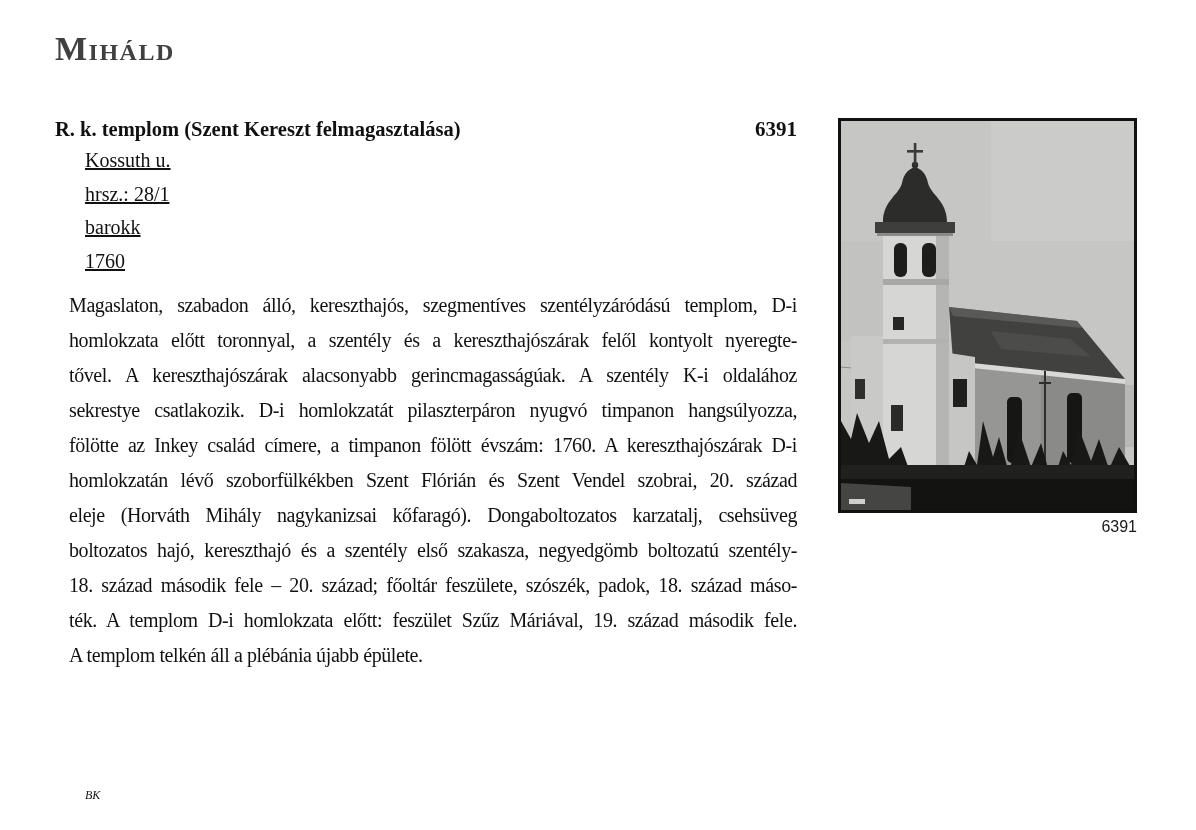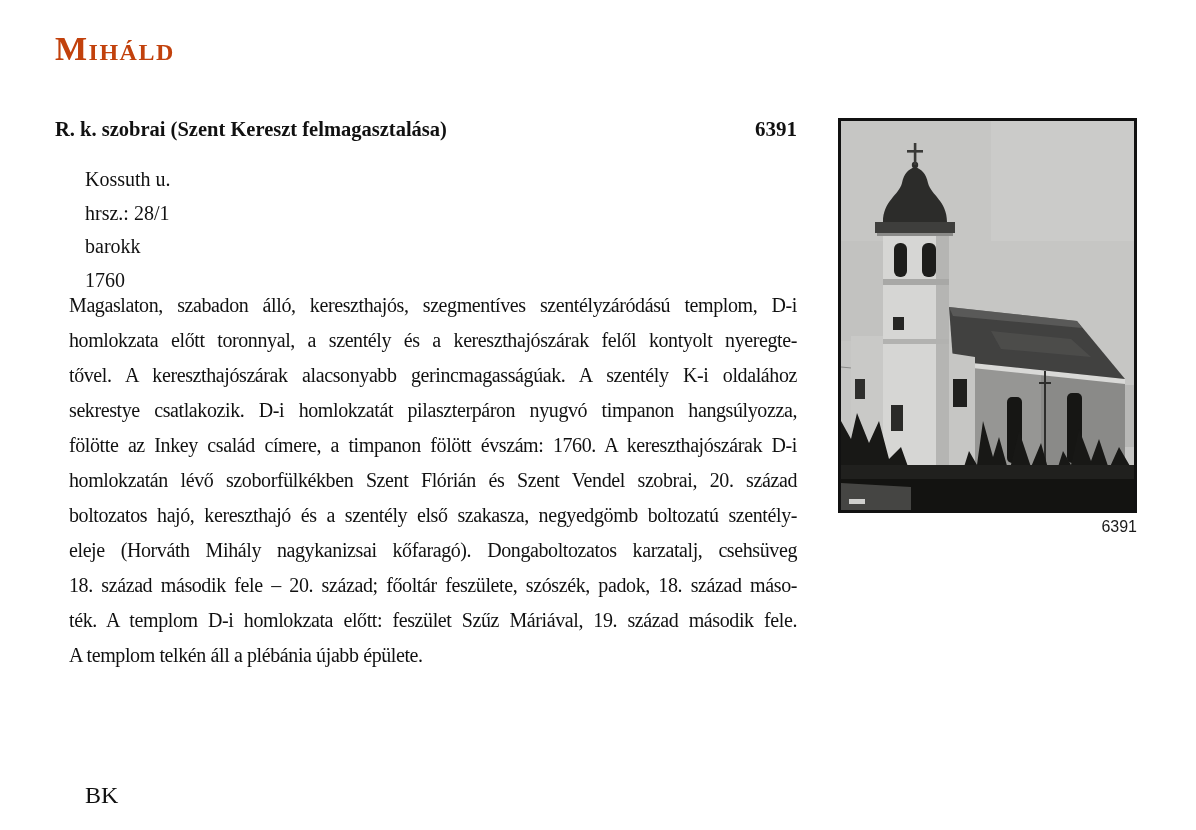--- a/index.html
+++ b/index.html
@@ -20,42 +20,43 @@
     width: 742px;
   }
   .page-title {
     position: absolute;
     top: 30px;
     left: 0;
     font-variant: small-caps;
     font-weight: bold;
     font-size: 34px;
     letter-spacing: 1.5px;
-    color: #c2410c;
+    color: #404040;
     white-space: nowrap;
   }
   .entry-header {
     position: absolute;
     top: 115px;
     left: 0;
     width: 742px;
     display: flex;
     justify-content: space-between;
     align-items: baseline;
     font-size: 20.5px;
     line-height: 28px;
   }
   .entry-title-bold { font-weight: bold; }
   .entry-title-paren { font-weight: bold; }
   .entry-number { font-weight: bold; font-size: 21px; }
   .entry-details {
     position: absolute;
-    top: 163px;
+    top: 144px;
     left: 30px;
     font-size: 20px;
+    text-decoration: underline;
   }
   .detail-line { line-height: 33.5px; white-space: nowrap; }
   .entry-body {
     position: absolute;
     top: 288px;
     left: 0;
     width: 742px;
     font-size: 20px;
     letter-spacing: -0.4px;
   }
@@ -67,22 +68,23 @@
     white-space: nowrap;
     margin-left: 14px;
   }
   .body-line.last {
     text-align-last: left;
   }
   .entry-signature {
     position: absolute;
     top: 778px;
     left: 30px;
-    font-size: 24px;
+    font-size: 12px;
     line-height: 35px;
+    font-style: italic;
   }
   .photo-figure {
     position: absolute;
     left: 838px;
     top: 118px;
     width: 299px;
   }
   .photo-frame {
     width: 299px;
     height: 395px;
@@ -102,42 +104,42 @@
 <body>
 
 <div class="page">
 
   <div class="text-col">
 
     <h1 class="page-title">Miháld</h1>
 
     <div class="entry-header">
       <span>
-        <span class="entry-title-bold">R. k. szobrai</span>
+        <span class="entry-title-bold">R. k. templom</span>
         <span class="entry-title-paren">(Szent Kereszt felmagasztalása)</span>
       </span>
       <span class="entry-number">6391</span>
     </div>
 
     <div class="entry-details">
       <div class="detail-line">Kossuth u.</div>
       <div class="detail-line">hrsz.: 28/1</div>
       <div class="detail-line">barokk</div>
       <div class="detail-line">1760</div>
     </div>
 
     <div class="entry-body">
       <div class="body-line">Magaslaton, szabadon álló, kereszthajós, szegmentíves szentélyzáródású templom, D-i</div>
       <div class="body-line">homlokzata előtt toronnyal, a szentély és a kereszthajószárak felől kontyolt nyeregte-</div>
       <div class="body-line">tővel. A kereszthajószárak alacsonyabb gerincmagasságúak. A szentély K-i oldalához</div>
       <div class="body-line">sekrestye csatlakozik. D-i homlokzatát pilaszterpáron nyugvó timpanon hangsúlyozza,</div>
       <div class="body-line">fölötte az Inkey család címere, a timpanon fölött évszám: 1760. A kereszthajószárak D-i</div>
       <div class="body-line">homlokzatán lévő szoborfülkékben Szent Flórián és Szent Vendel szobrai, 20. század</div>
+      <div class="body-line">eleje (Horváth Mihály nagykanizsai kőfaragó). Dongaboltozatos karzatalj, csehsüveg</div>
       <div class="body-line">boltozatos hajó, kereszthajó és a szentély első szakasza, negyedgömb boltozatú szentély-</div>
-      <div class="body-line">eleje (Horváth Mihály nagykanizsai kőfaragó). Dongaboltozatos karzatalj, csehsüveg</div>
       <div class="body-line">18. század második fele – 20. század; főoltár feszülete, szószék, padok, 18. század máso-</div>
       <div class="body-line">ték. A templom D-i homlokzata előtt: feszület Szűz Máriával, 19. század második fele.</div>
       <div class="body-line last">A templom telkén áll a plébánia újabb épülete.</div>
     </div>
 
     <div class="entry-signature">BK</div>
 
   </div>
 
   <figure class="photo-figure">

